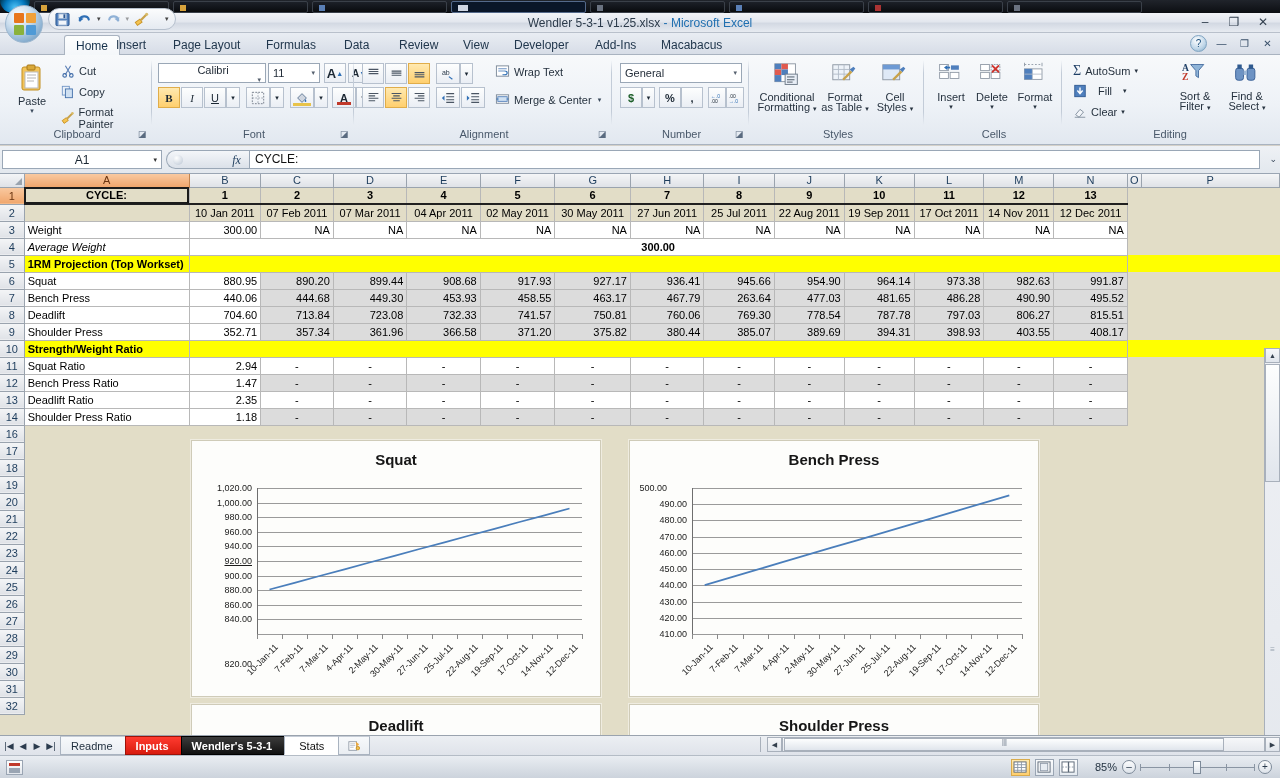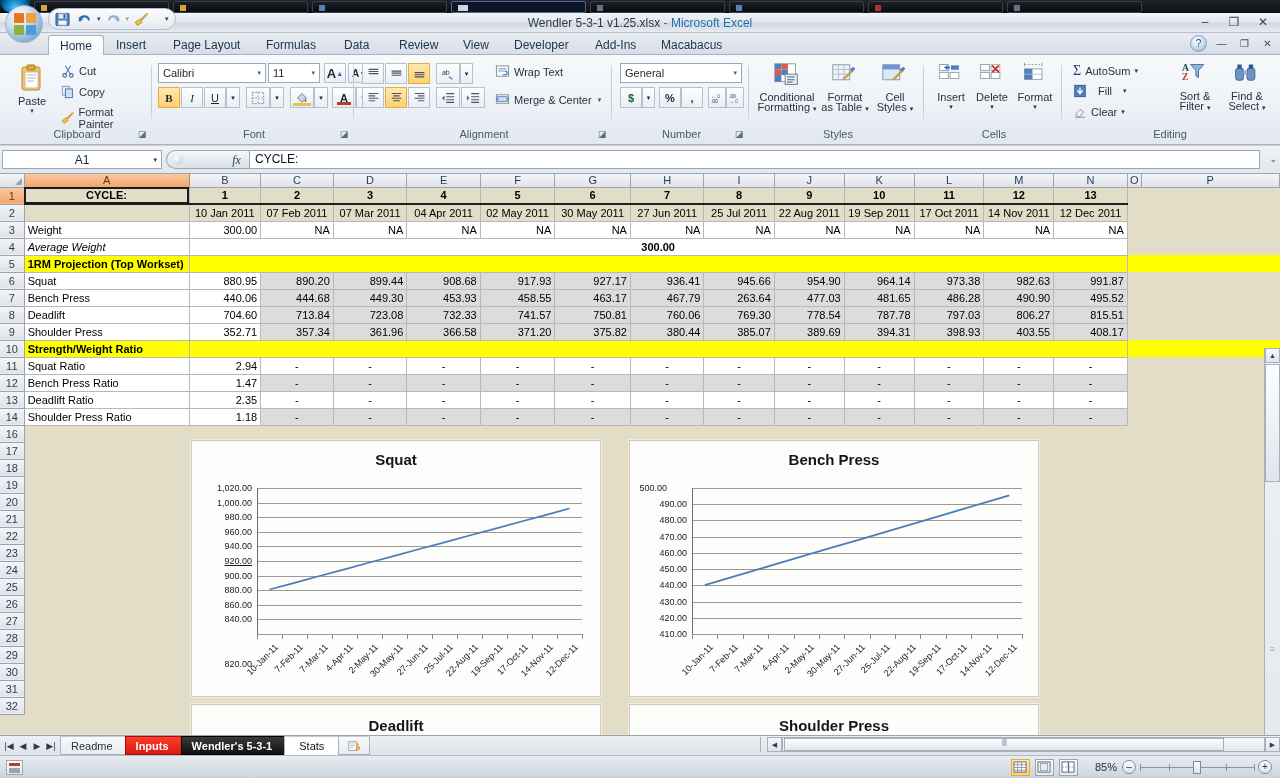--- a/index.html
+++ b/index.html
@@ -318,21 +318,21 @@
             <path d="M8 8 L13 3" stroke="#c8a24a" stroke-width="2.4" stroke-linecap="round"></path>
             <circle cx="13.5" cy="2.5" r="1.6" fill="#d8bb6a"></circle>
           </svg>
       </div>
       <div class="qat-sep"></div>
       <div class="qat-caret">▾</div>
     </div>
   </div>
 
   <div class="tabstrip">
-    <div class="tab active" style="left:48px;">Home</div>
+    <div class="tab active" style="left:64px;">Home</div>
     <div class="tab" style="left:105px;">Insert</div>
     <div class="tab" style="left:162px;">Page Layout</div>
     <div class="tab" style="left:255px;">Formulas</div>
     <div class="tab" style="left:333px;">Data</div>
     <div class="tab" style="left:388px;">Review</div>
     <div class="tab" style="left:452px;">View</div>
     <div class="tab" style="left:503px;">Developer</div>
     <div class="tab" style="left:584px;">Add-Ins</div>
     <div class="tab" style="left:650px;">Macabacus</div>
     <div class="tab-right">
@@ -378,21 +378,21 @@
             <circle cx="13.5" cy="2.5" r="1.5" fill="#d8bb6a"></circle>
           </svg>
         <span>Format Painter</span>
       </div>
       <div class="glabel">Clipboard</div>
       <div class="dlg">◪</div>
       <div class="gdiv"></div>
     </div>
 
     <div class="group" style="left:154px; width:200px;">
-      <div class="fld" style="left:4px; top:6px; width:108px;">
+      <div class="fld" style="left:4px; top:6px; width:108px;flex-direction:column;">
         <span>Calibri</span>
           <span class="car">▾</span>
       </div>
       <div class="fld" style="left:114px; top:6px; width:52px;">
         <span>11</span>
           <span class="car">▾</span>
       </div>
       <div class="tbtn" style="left:170px; top:6px; width:22px; height:20px;">
         <span style="font-size:13px;font-weight:bold">A</span>
           <span style="font-size:7px;color:#2f6fb5">▲</span>

